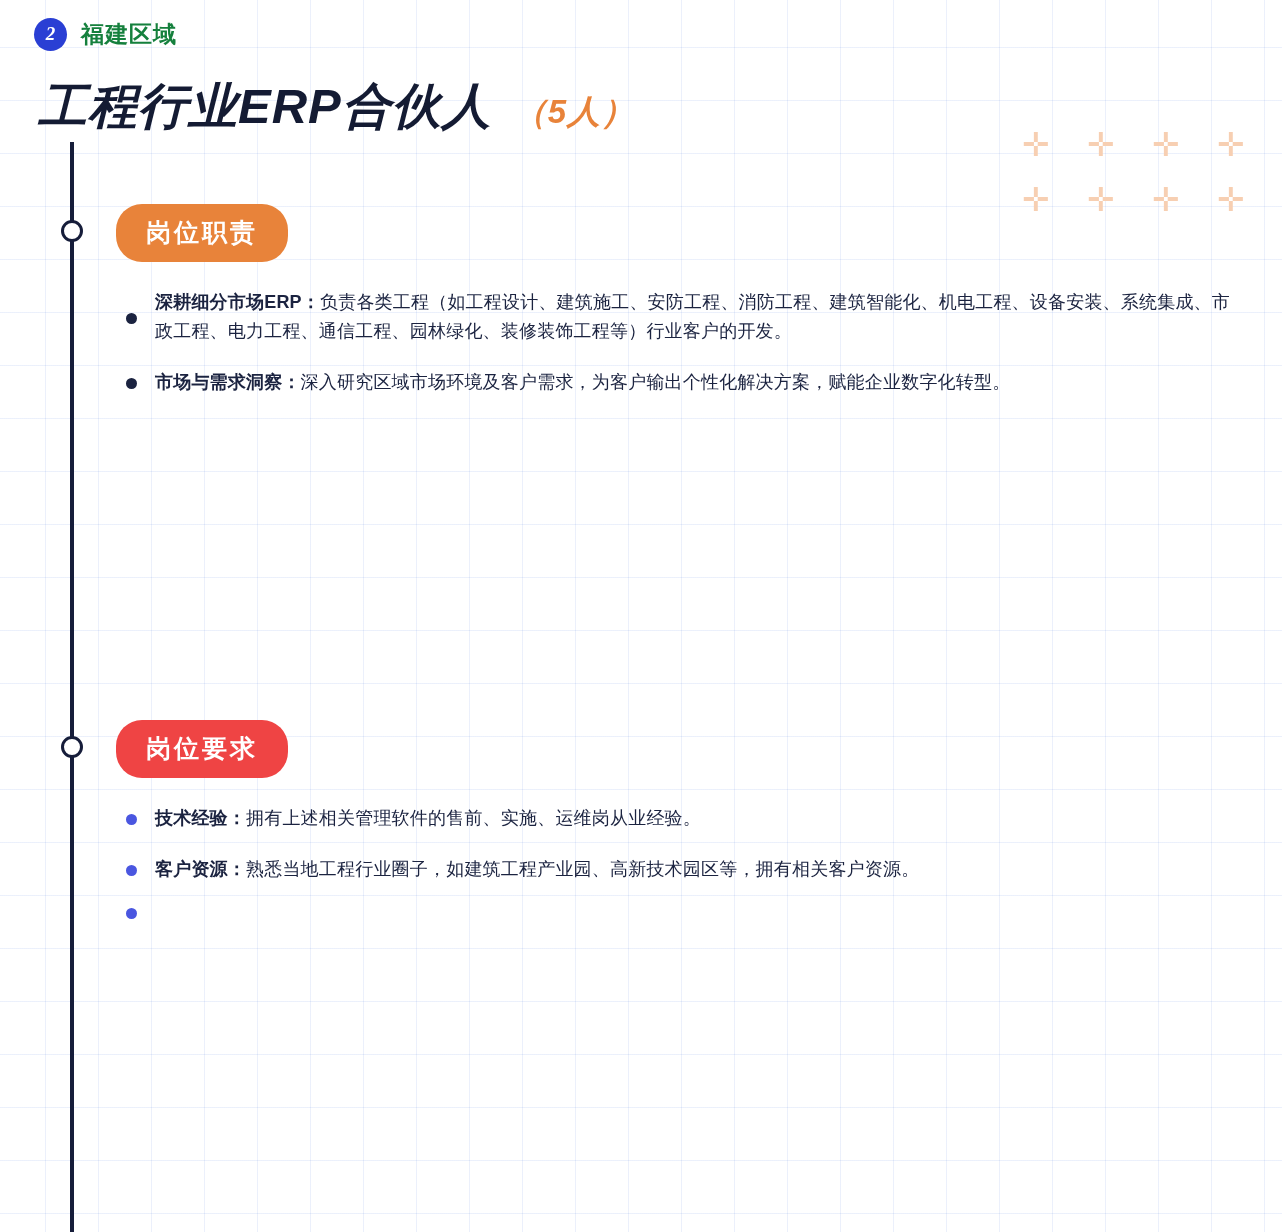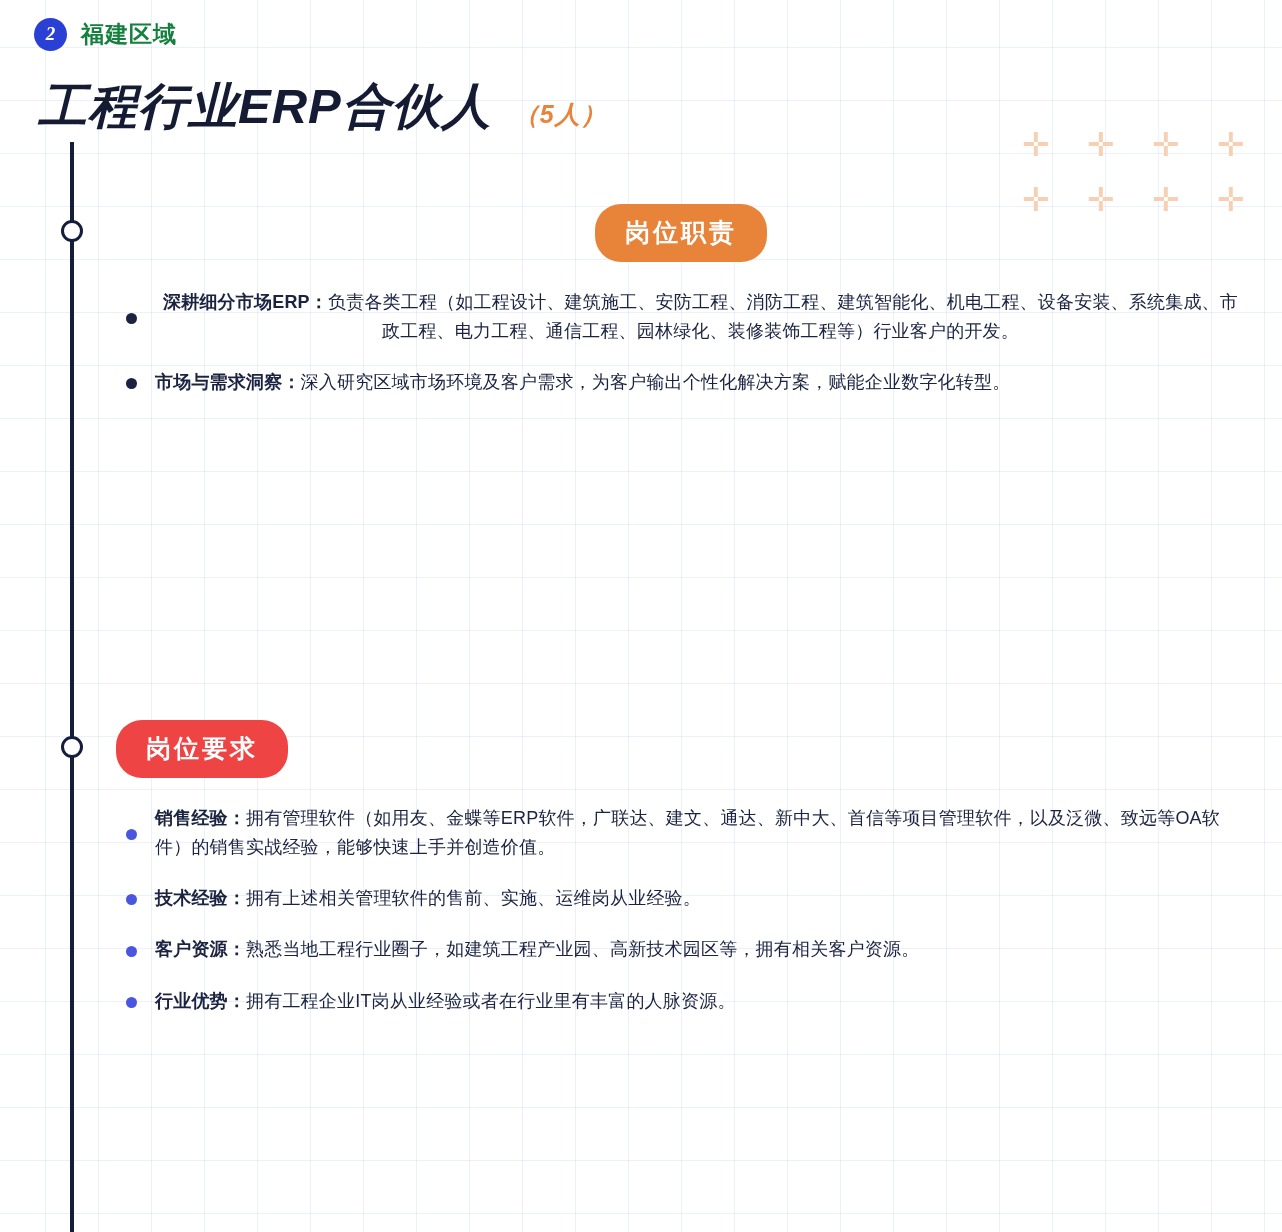--- a/index.html
+++ b/index.html
@@ -76,21 +76,21 @@
   }
   .main-title {
     font-size: 49px;
     font-weight: bold;
     font-style: italic;
     color: #141b33;
     letter-spacing: 1px;
     line-height: 1.1;
   }
   .headcount {
-    font-size: 25px;
+    font-size: 33px;
     font-style: italic;
     font-weight: bold;
     color: #e8833a;
     letter-spacing: 1px;
   }
 
   
   .plus-deco {
     position: absolute;
     right: 30px;
@@ -130,21 +130,21 @@
   }
   .node-1 { top: 78px; }
   .node-2 { top: 594px; }
 
   
   .section {
     position: absolute;
     left: 116px;
     width: 1130px;
   }
-  .sec-1 { top: 204px; text-align: center; }
+  .sec-1 { top: 204px; }
   .sec-2 { top: 720px; }
 
   .pill {
     display: inline-block;
     padding: 12px 30px 13px 30px;
     border-radius: 26px;
     color: #ffffff;
     font-size: 25px;
     font-weight: bold;
     letter-spacing: 3px;
@@ -230,30 +230,25 @@
         <span class="item-text"><b>市场与需求洞察：</b><span>深入研究区域市场环境及客户需求，为客户输出个性化解决方案，赋能企业数字化转型。</span></span>
       </div>
     </div>
   </div>
 
   <div class="section sec-2">
     <div class="pill pill-blue">岗位要求</div>
     <div class="items">
       <div class="item">
         <span class="bullet bullet-blue"></span>
-        <span class="item-text"><b>销售经验：</b><span>拥有管理软件（如用友、金蝶等ERP软件，广联达、建文、通达、新中大、首信等项目管理软件，以及泛微、致远等OA软件）的销售实战经验，能够快速上手并创造价值。</span></span>
-      </div>
-      <div class="item">
-        <span class="bullet bullet-blue"></span>
         <span class="item-text"><b>技术经验：</b><span>拥有上述相关管理软件的售前、实施、运维岗从业经验。</span></span>
       </div>
       <div class="item">
         <span class="bullet bullet-blue"></span>
         <span class="item-text"><b>客户资源：</b><span>熟悉当地工程行业圈子，如建筑工程产业园、高新技术园区等，拥有相关客户资源。</span></span>
       </div>
       <div class="item">
         <span class="bullet bullet-blue"></span>
-        <span class="item-text"><b>行业优势：</b><span>拥有工程企业IT岗从业经验或者在行业里有丰富的人脉资源。</span></span>
       </div>
     </div>
   </div>
 
 </div>
 
 </body></html>

